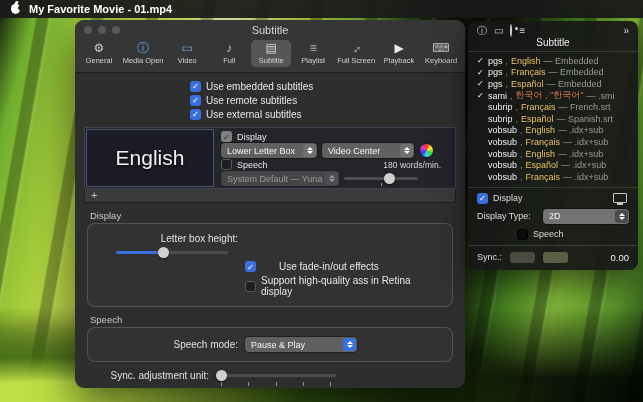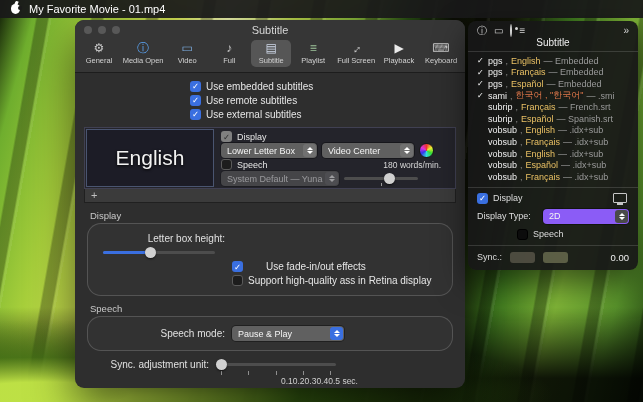--- a/index.html
+++ b/index.html
@@ -20,21 +20,21 @@
 
   
   .menubar{position:absolute;top:0;left:0;right:0;height:18px;z-index:3;
     background:rgba(26,26,26,.94);display:flex;align-items:center;gap:9px;
     padding:0 11px;color:#fff}
   .apple{width:9px;height:10px;background:#fff;border-radius:45% 45% 50% 50%;position:relative}
   .apple::before{content:"";position:absolute;top:-3px;left:4px;width:3px;height:4px;
     background:#fff;border-radius:50% 0;transform:rotate(25deg)}
   .apple::after{content:"";position:absolute;top:2px;right:-2px;width:4px;height:4px;
     background:#1a1a1a;border-radius:50%}
-  .mb-title{font-size:11px;font-weight:normal}
+  .mb-title{font-size:11px;font-weight:bold}
 
   
   .window{position:absolute;left:75px;top:20px;width:390px;height:368px;z-index:2;
     background:#2e2e2e;border-radius:9px;box-shadow:0 18px 45px rgba(0,0,0,.6);
     color:#ddd;overflow:hidden;font-size:10px}
   .win-top{background:#363636;border-bottom:1px solid #1d1d1d}
   .titlebar{height:19px;position:relative;display:flex;align-items:center;justify-content:center}
   .win-title{font-size:11px;color:#d6d6d6}
   .dots{position:absolute;left:9px;top:6px;display:flex;gap:6px}
   .dot{width:8px;height:8px;border-radius:50%;background:#585858}
@@ -71,21 +71,21 @@
   .rate-label{margin-left:auto;color:#d8d8d8;font-size:8.5px;padding-right:8px}
 
   
   .popup{height:15px;background:#606060;border-radius:4px;display:inline-flex;align-items:center;
     font-size:9px;color:#f4f4f4;padding:0 17px 0 6px;position:relative;box-sizing:border-box;
     box-shadow:0 0 0 1px rgba(0,0,0,.35);white-space:nowrap;overflow:hidden}
   .popup .cap{position:absolute;right:1px;top:1px;bottom:1px;width:13px;border-radius:3px;
     display:flex;flex-direction:column;align-items:center;justify-content:center;gap:1px}
   .popup.accent .cap{background:#3a6fe0}
   .popup.plain .cap{background:#707070}
-  .popup.dark{background:#8b5cf6}
+  .popup.dark{background:#737373}
   .popup.dark .cap{background:#4a4a4a}
   .popup.dim{opacity:.55}
   .chev{width:0;height:0;border-left:3px solid transparent;border-right:3px solid transparent}
   .chev.up{border-bottom:3px solid #fff}
   .chev.down{border-top:3px solid #fff}
   .w86{width:86px}.w92{width:92px}.w96{width:96px}.w112{width:112px}.w118{width:118px}
 
   .wheel{width:13px;height:13px;border-radius:50%;flex:none;border:1px solid #1a1a1a;
     background:conic-gradient(#e33,#ee3,#3d3,#3dd,#33e,#d3d,#e33)}
 
@@ -97,21 +97,21 @@
     background:#d0d0d0;box-shadow:0 1px 2px rgba(0,0,0,.6)}
   .slider.rate::after{content:"";position:absolute;left:50%;bottom:-2px;width:1px;height:3px;background:#999}
   .w74{width:74px}.w120{width:120px}
 
   .add-row{height:13px;background:#3b3b3b;border:1px solid #202020;border-top:none;
     display:flex;align-items:center;padding:0 6px;color:#c0c0c0;font-size:11px;line-height:11px}
 
   
   .group-wrap{margin:7px 3px 0}
   .group-title{font-size:9.5px;color:#c9c9c9;margin:0 0 2px 3px}
-  .group{border:1px solid rgba(255,255,255,.17);border-radius:14px;padding:6px 15px;
+  .group{border:1px solid rgba(255,255,255,.17);border-radius:8px;padding:6px 28px;
     background:rgba(255,255,255,.02)}
   .form-row{display:flex;align-items:center;margin:3px 0}
   .form-label{width:122px;text-align:right;margin-right:7px;color:#e0e0e0;flex:none}
   .indent{margin-left:129px}
   .cb-label{color:#e6e6e6}
 
   
   .sync-row{display:flex;align-items:flex-start;margin:8px 3px 0}
   .tickmarks{display:flex;justify-content:space-between;padding:0 5px;width:120px;
     box-sizing:border-box;margin-top:1px}

